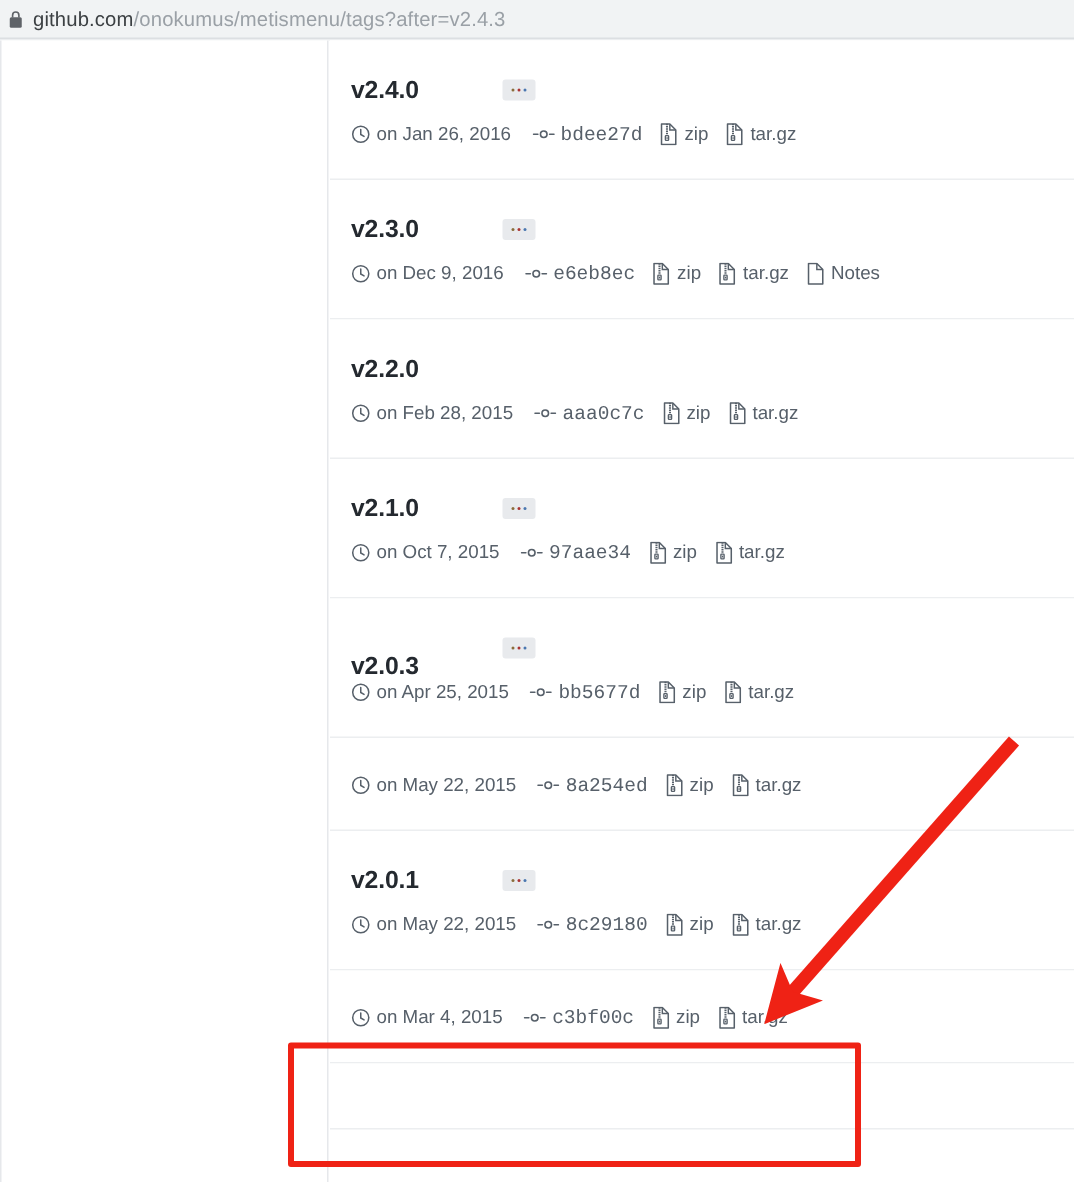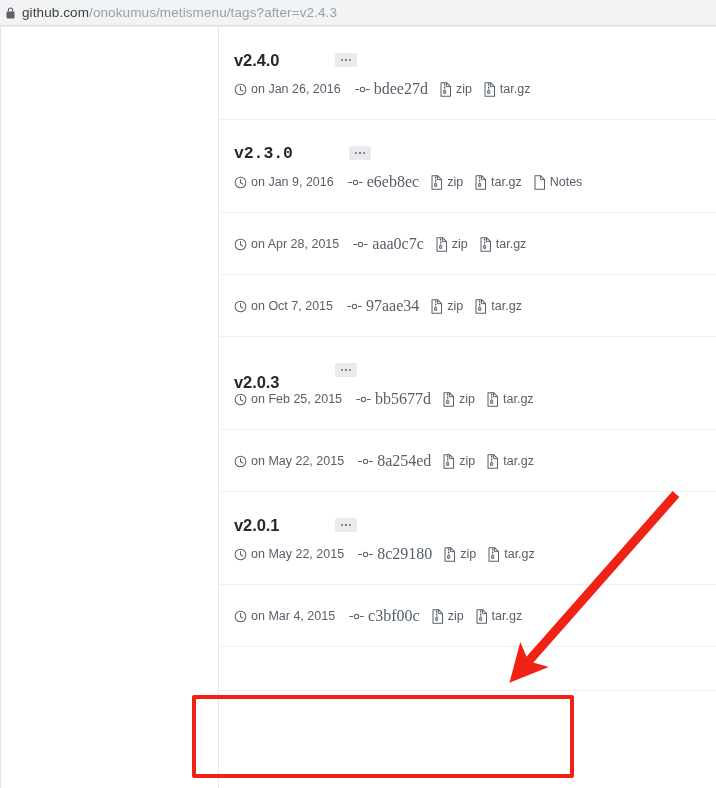--- a/index.html
+++ b/index.html
@@ -127,22 +127,22 @@
   .meta-icon {
     display: inline-flex;
     align-items: center;
     justify-content: center;
     flex: none;
   }
   .meta-label { margin-left: 4px; text-align: right; }
   .sep-sm { width: 14px; flex: none; }
   .sep-md { width: 12px; flex: none; }
   .mono {
-    font-family: Liberation Serif, serif;
-    font-size: 16px;
+    font-family: Liberation Mono, monospace;
+    font-size: 13px;
     color: #57606a;
   }
 
   
   #annotation-layer {
     position: absolute;
     top: 0; left: 0;
     width: 716px; height: 788px;
     pointer-events: none;
   }
@@ -227,36 +227,36 @@
                 <rect x="3.9" y="9.0" width="2.3" height="3.4" rx="0.5" fill="none" stroke="#57606a" stroke-width="1.0"></rect>
                 <rect x="4.7" y="10.1" width="0.8" height="1.3" fill="#57606a"></rect>
               </svg>
             </span>
             <span class="meta-label">tar.gz</span>
           </span>
         </div>
       </div>
       <div class="tag-row">
         <div class="tag-name-line">
-          <a class="tag-name" style="text-decoration: none; font-family: Liberation Mono, monospace;">v2.3.0</a>
+          <a class="tag-name" style="text-decoration: none;">v2.3.0</a>
           <span class="tag-badge">
             <i></i>
             <i></i>
             <i></i>
           </span>
         </div>
         <div class="tag-meta">
           <span class="meta-group">
             <span class="meta-icon">
               <svg width="13" height="13" viewBox="0 0 16 16">
                 <circle cx="8" cy="8" r="6.6" fill="none" stroke="#57606a" stroke-width="1.25"></circle>
                 <path d="M8 4.2V8.2l2.7 1.6" fill="none" stroke="#57606a" stroke-width="1.25" stroke-linecap="round"></path>
               </svg>
             </span>
-            <span class="meta-label">on Jan 9, 2016</span>
+            <span class="meta-label">on Dec 9, 2016</span>
           </span>
           <span class="sep-sm"></span>
           <span class="meta-group">
             <span class="meta-icon">
               <svg width="15" height="13" viewBox="0 0 18 16">
                 <circle cx="9" cy="8" r="2.7" fill="none" stroke="#57606a" stroke-width="1.3"></circle>
                 <path d="M0.6 8h3.6M13.8 8h3.6" stroke="#57606a" stroke-width="1.3" stroke-linecap="round"></path>
               </svg>
             </span>
             <span class="meta-label mono">e6eb8ec</span>
@@ -293,29 +293,32 @@
               <svg width="12" height="15" viewBox="0 0 13 16">
                 <path d="M1.1 0.6h6.0l4.3 4.3v10.5H1.1z" fill="none" stroke="#57606a" stroke-width="1.1" stroke-linejoin="round"></path>
                 <path d="M7.1 0.7v4.2h4.2" fill="none" stroke="#57606a" stroke-width="1.05"></path>
               </svg>
             </span>
             <span class="meta-label">Notes</span>
           </span>
         </div>
       </div>
       <div class="tag-row">
-        <div class="tag-meta">
-          <span class="meta-group">
-            <span class="meta-icon">
-              <svg width="13" height="13" viewBox="0 0 16 16">
-                <circle cx="8" cy="8" r="6.6" fill="none" stroke="#57606a" stroke-width="1.25"></circle>
-                <path d="M8 4.2V8.2l2.7 1.6" fill="none" stroke="#57606a" stroke-width="1.25" stroke-linecap="round"></path>
-              </svg>
-            </span>
-            <span class="meta-label">on Apr 28, 2015</span>
+        <div class="tag-name-line">
+          <a class="tag-name" style="text-decoration: none;">v2.2.0</a>
+        </div>
+        <div class="tag-meta">
+          <span class="meta-group">
+            <span class="meta-icon">
+              <svg width="13" height="13" viewBox="0 0 16 16">
+                <circle cx="8" cy="8" r="6.6" fill="none" stroke="#57606a" stroke-width="1.25"></circle>
+                <path d="M8 4.2V8.2l2.7 1.6" fill="none" stroke="#57606a" stroke-width="1.25" stroke-linecap="round"></path>
+              </svg>
+            </span>
+            <span class="meta-label">on Feb 28, 2015</span>
           </span>
           <span class="sep-sm"></span>
           <span class="meta-group">
             <span class="meta-icon">
               <svg width="15" height="13" viewBox="0 0 18 16">
                 <circle cx="9" cy="8" r="2.7" fill="none" stroke="#57606a" stroke-width="1.3"></circle>
                 <path d="M0.6 8h3.6M13.8 8h3.6" stroke="#57606a" stroke-width="1.3" stroke-linecap="round"></path>
               </svg>
             </span>
             <span class="meta-label mono">aaa0c7c</span>
@@ -342,20 +345,28 @@
                 <path d="M4.3 1.0h1.5M4.3 2.6h1.5M4.3 4.2h1.5M4.3 5.8h1.5M4.3 7.4h1.5" stroke="#57606a" stroke-width="1.1"></path>
                 <rect x="3.9" y="9.0" width="2.3" height="3.4" rx="0.5" fill="none" stroke="#57606a" stroke-width="1.0"></rect>
                 <rect x="4.7" y="10.1" width="0.8" height="1.3" fill="#57606a"></rect>
               </svg>
             </span>
             <span class="meta-label">tar.gz</span>
           </span>
         </div>
       </div>
       <div class="tag-row">
+        <div class="tag-name-line">
+          <a class="tag-name" style="text-decoration: none;">v2.1.0</a>
+          <span class="tag-badge">
+            <i></i>
+            <i></i>
+            <i></i>
+          </span>
+        </div>
         <div class="tag-meta">
           <span class="meta-group">
             <span class="meta-icon">
               <svg width="13" height="13" viewBox="0 0 16 16">
                 <circle cx="8" cy="8" r="6.6" fill="none" stroke="#57606a" stroke-width="1.25"></circle>
                 <path d="M8 4.2V8.2l2.7 1.6" fill="none" stroke="#57606a" stroke-width="1.25" stroke-linecap="round"></path>
               </svg>
             </span>
             <span class="meta-label">on Oct 7, 2015</span>
           </span>
@@ -407,21 +418,21 @@
           </span>
         </div>
         <div class="tag-meta">
           <span class="meta-group">
             <span class="meta-icon">
               <svg width="13" height="13" viewBox="0 0 16 16">
                 <circle cx="8" cy="8" r="6.6" fill="none" stroke="#57606a" stroke-width="1.25"></circle>
                 <path d="M8 4.2V8.2l2.7 1.6" fill="none" stroke="#57606a" stroke-width="1.25" stroke-linecap="round"></path>
               </svg>
             </span>
-            <span class="meta-label">on Feb 25, 2015</span>
+            <span class="meta-label">on Apr 25, 2015</span>
           </span>
           <span class="sep-sm"></span>
           <span class="meta-group">
             <span class="meta-icon">
               <svg width="15" height="13" viewBox="0 0 18 16">
                 <circle cx="9" cy="8" r="2.7" fill="none" stroke="#57606a" stroke-width="1.3"></circle>
                 <path d="M0.6 8h3.6M13.8 8h3.6" stroke="#57606a" stroke-width="1.3" stroke-linecap="round"></path>
               </svg>
             </span>
             <span class="meta-label mono">bb5677d</span>

